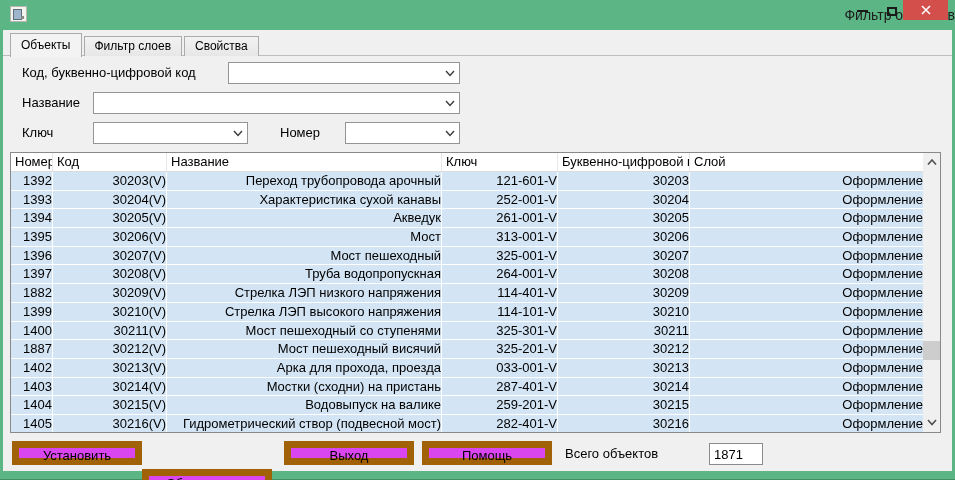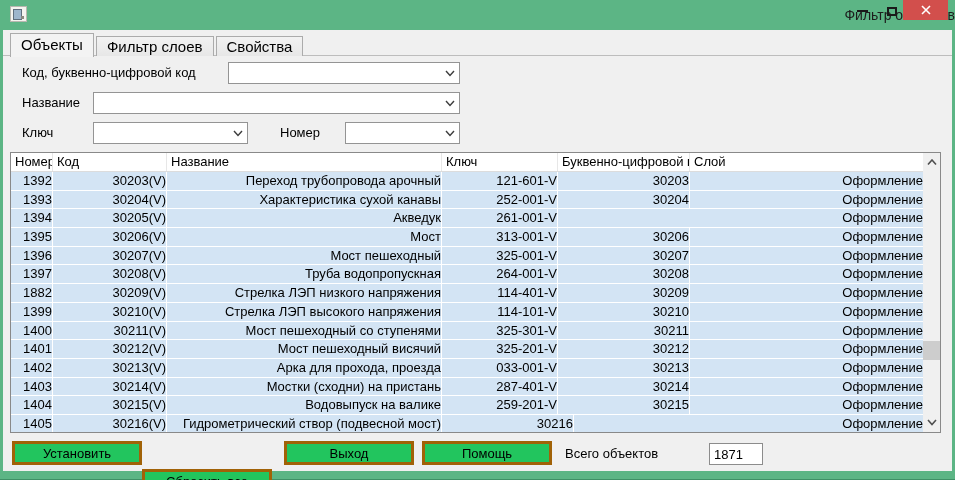--- a/index.html
+++ b/index.html
@@ -14,21 +14,21 @@
   .ctrl{position:absolute;display:flex;align-items:center;justify-content:center;}
   .ctrl-min{left:848px;top:2px;width:28px;height:18px;}
   .ctrl-max{left:878px;top:2px;width:28px;height:18px;}
   .ctrl-close{left:903px;top:0;width:45px;height:20px;background:#d24f4c;}
   .glyph-min{width:11px;height:2px;background:#1a1a1a;}
   .glyph-max{width:10px;height:9px;border:2px solid #1a1a1a;box-sizing:border-box;background:transparent;}
   
   .client{position:absolute;left:3px;right:3px;top:30px;bottom:9px;background:#f0f0f0;}
   
   .tab-bar{position:absolute;left:7px;top:3px;height:23px;display:flex;align-items:flex-end;z-index:3;}
-  .tab{height:19px;line-height:19px;padding:0 10px;font-size:15px;color:#000;background:linear-gradient(#f2f2f2,#e7e7e7);border:1px solid #ababab;border-bottom:none;margin-right:2px;box-sizing:content-box;text-align:right;}
+  .tab{height:19px;line-height:19px;padding:0 10px;font-size:12px;color:#000;background:linear-gradient(#f2f2f2,#e7e7e7);border:1px solid #ababab;border-bottom:none;margin-right:2px;box-sizing:content-box;text-align:right;}
   .tab.active{height:23px;line-height:22px;background:#f3f3f3;margin-bottom:-1px;z-index:4;position:relative;}
   .tabpanel{position:absolute;left:0;right:0;top:25px;bottom:0;border-top:1px solid #bdbdbd;}
   
   .form-label{position:absolute;font-size:13px;color:#000;line-height:22px;white-space:nowrap;}
   .combo{position:absolute;height:22px;background:#fff;border:1px solid #949494;box-sizing:border-box;}
   .combo input{position:absolute;left:0;top:0;bottom:0;width:calc(100% - 18px);border:none;outline:none;background:transparent;font:13px "Liberation Sans",sans-serif;padding:0 4px;}
   .combo .chev{position:absolute;right:4px;top:7px;width:10px;height:7px;}
   
   .listview{position:absolute;left:7px;top:122px;width:931px;height:281px;background:#fff;border:1px solid #898989;box-sizing:border-box;overflow:hidden;}
   .lv-head{display:flex;height:19px;background:#fff;border-bottom:1px solid #dcdcdc;box-sizing:border-box;}
@@ -38,21 +38,21 @@
   .td{font-size:13px;color:#000;line-height:17.5px;padding-left:4px;border-right:1px solid #fff;box-sizing:border-box;white-space:nowrap;overflow:hidden;}
   .c0{width:42px;flex:none;} .c1{width:114px;flex:none;} .c2{width:275px;flex:none;}
   .c3{width:116px;flex:none;} .c4{width:132px;flex:none;} .c5{flex:1;border-right:none;}
   
   .scrollbar{position:absolute;top:0;right:0;width:17px;height:100%;background:#f0f0f0;}
   .sb-btn{position:absolute;left:0;width:17px;height:17px;display:flex;align-items:center;justify-content:center;}
   .sb-up{top:1px;} .sb-down{bottom:1px;}
   .sb-thumb{position:absolute;left:0;top:188px;width:17px;height:19px;background:#cdcdcd;}
   
   .footer{position:absolute;left:0;right:0;bottom:0;height:35px;}
-  .push-btn{position:absolute;top:5px;width:130px;height:24px;background:#22c55e;border:3px solid #a16207;font:13px "Liberation Sans",sans-serif;color:#000;padding:0;}
+  .push-btn{position:absolute;top:5px;width:130px;height:24px;background:#d946ef;border:7px solid #a16207;font:13px "Liberation Sans",sans-serif;color:#000;padding:0;}
   .push-btn:nth-child(1){left:9px;}
   .push-btn:nth-child(2){left:139px;margin-top:28px;}
   .push-btn:nth-child(3){left:281px;text-align:center;}
   .push-btn:nth-child(4){left:419px;}
   .total-label{position:absolute;left:562px;top:10px;font-size:13px;color:#000;}
   .total-input{position:absolute;left:674px;top:7px;width:54px;height:22px;background:#fff;border:1px solid #8c8c8c;box-sizing:border-box;font:13px "Liberation Sans",sans-serif;padding:0 4px;margin-left:32px;}
 </style>
 </head>
 <body>
 
@@ -139,20 +139,21 @@
             <div class="td c2">Характеристика сухой канавы</div>
             <div class="td c3">252-001-V</div>
             <div class="td c4">30204</div>
             <div class="td c5">Оформление</div>
           </div>
           <div class="tr">
             <div class="td c0">1394</div>
             <div class="td c1">30205(V)</div>
             <div class="td c2">Акведук</div>
             <div class="td c3">261-001-V</div>
+            <div class="td c4">30205</div>
             <div class="td c5">Оформление</div>
           </div>
           <div class="tr">
             <div class="td c0">1395</div>
             <div class="td c1">30206(V)</div>
             <div class="td c2">Мост</div>
             <div class="td c3">313-001-V</div>
             <div class="td c4">30206</div>
             <div class="td c5">Оформление</div>
           </div>
@@ -190,21 +191,21 @@
           </div>
           <div class="tr">
             <div class="td c0">1400</div>
             <div class="td c1">30211(V)</div>
             <div class="td c2">Мост пешеходный со ступенями</div>
             <div class="td c3">325-301-V</div>
             <div class="td c4">30211</div>
             <div class="td c5">Оформление</div>
           </div>
           <div class="tr">
-            <div class="td c0">1401</div>
+            <div class="td c0">1887</div>
             <div class="td c1">30212(V)</div>
             <div class="td c2">Мост пешеходный висячий</div>
             <div class="td c3">325-201-V</div>
             <div class="td c4">30212</div>
             <div class="td c5">Оформление</div>
           </div>
           <div class="tr">
             <div class="td c0">1402</div>
             <div class="td c1">30213(V)</div>
             <div class="td c2">Арка для прохода, проезда</div>
@@ -225,20 +226,21 @@
             <div class="td c1">30215(V)</div>
             <div class="td c2">Водовыпуск на валике</div>
             <div class="td c3">259-201-V</div>
             <div class="td c4">30215</div>
             <div class="td c5">Оформление</div>
           </div>
           <div class="tr">
             <div class="td c0">1405</div>
             <div class="td c1">30216(V)</div>
             <div class="td c2">Гидрометрический створ (подвесной мост)</div>
+            <div class="td c3">282-401-V</div>
             <div class="td c4">30216</div>
             <div class="td c5">Оформление</div>
           </div>
         </div>
       <div class="scrollbar">
         <div class="sb-btn sb-up">
           <svg width="10" height="7" viewBox="0 0 10 7">
               <polyline points="1,5.5 5,1 9,5.5" fill="none" stroke="#4f4f4f" stroke-width="1.6"></polyline>
             </svg>
         </div>

